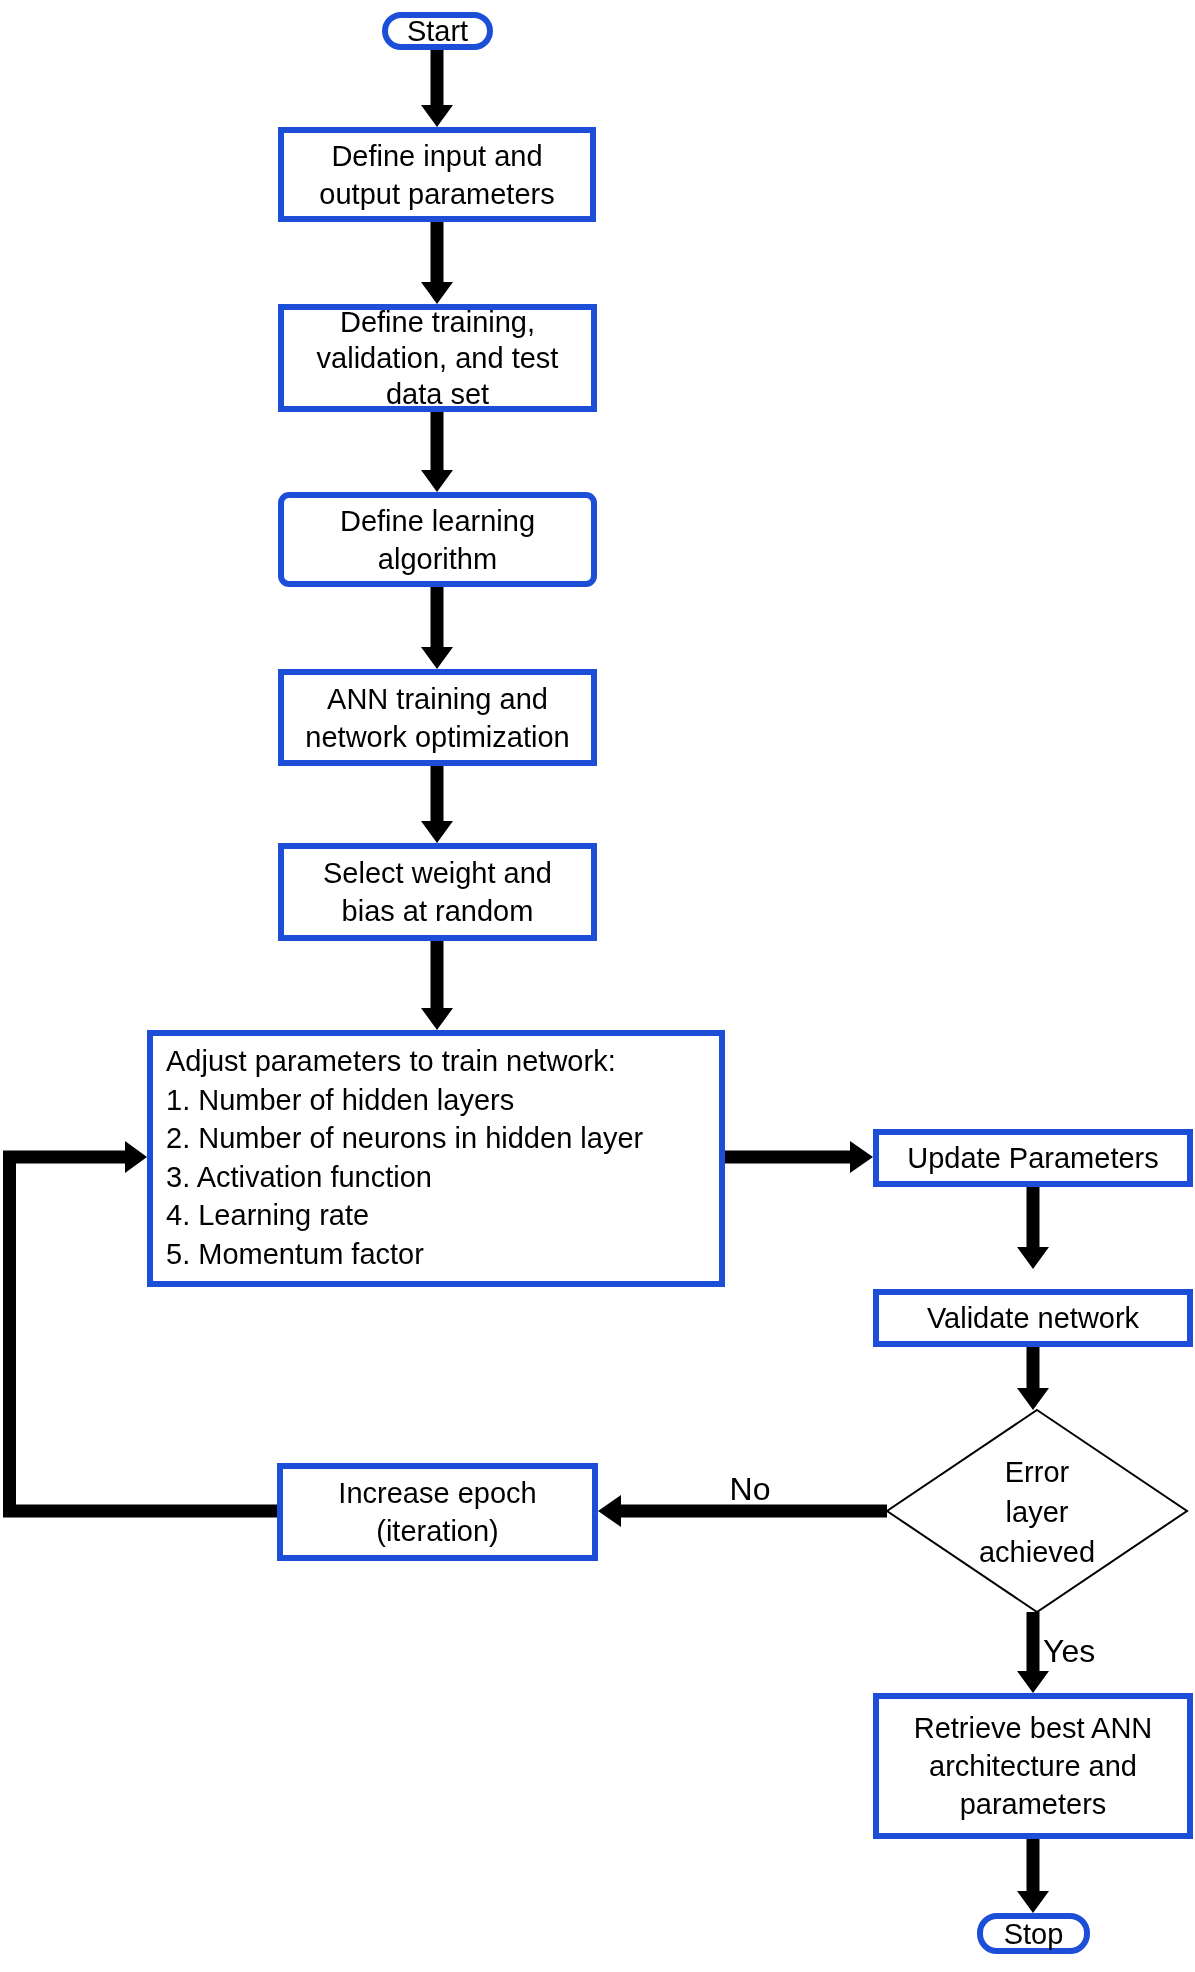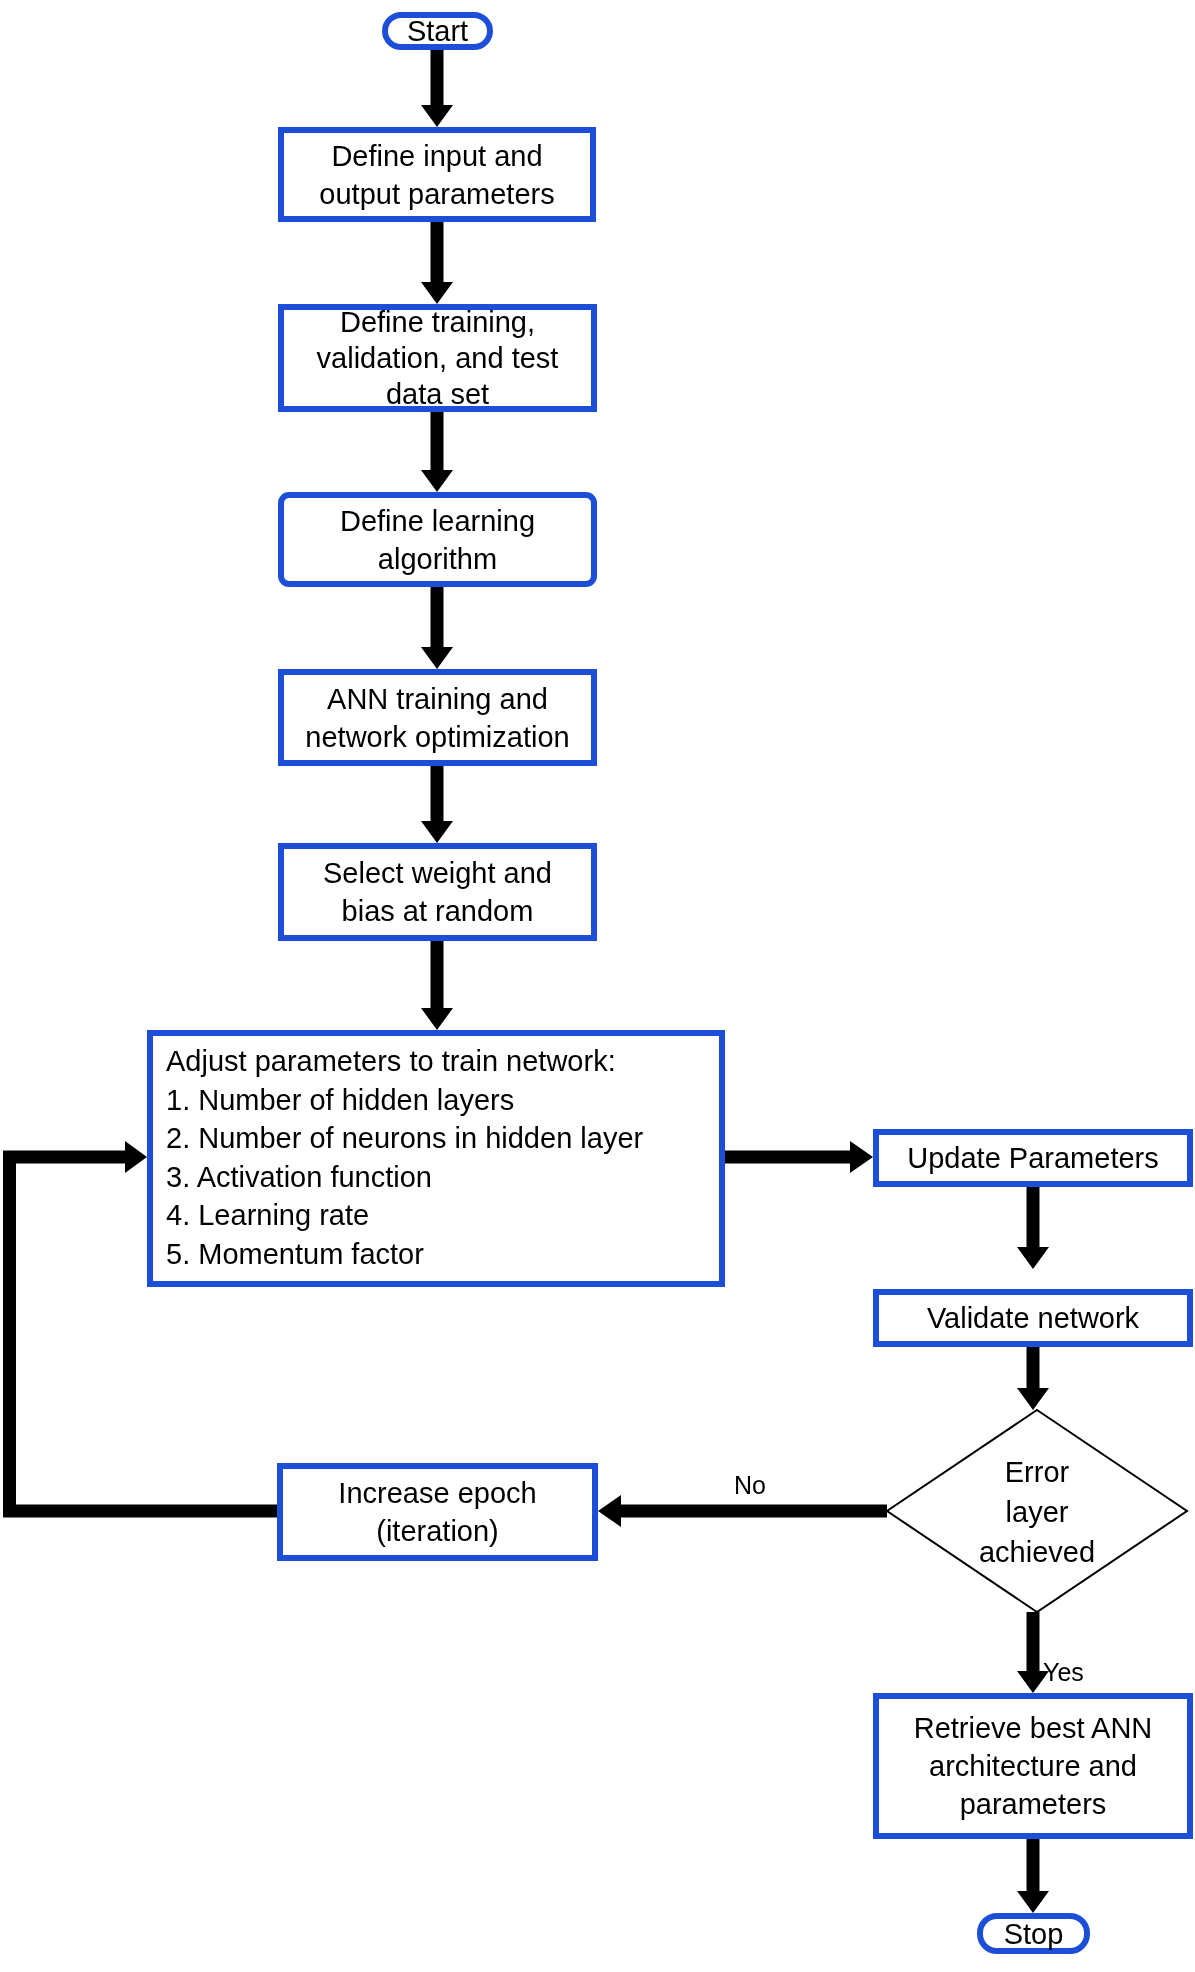--- a/index.html
+++ b/index.html
@@ -29,42 +29,42 @@
     line-height: 38px;
     z-index: 1;
   }
   .oval { border-radius: 20px; }
   .plain {
     background: transparent;
     border: none;
   }
   .edge-label {
     position: absolute;
-    font-size: 25px;
+    font-size: 32px;
     z-index: 2;
   }
   #start           { left: 382px; top: 12px;   width: 111px; height: 38px; }
   #define-io       { left: 278px; top: 127px;  width: 318px; height: 95px; }
   #define-data     { left: 278px; top: 304px;  width: 319px; height: 108px; line-height: 36px; }
   #define-algo     { left: 278px; top: 492px;  width: 319px; height: 95px; border-radius: 11px; }
   #ann-training    { left: 278px; top: 669px;  width: 319px; height: 97px; }
   #select-weight   { left: 278px; top: 843px;  width: 319px; height: 98px; }
   #adjust-params   {
     left: 147px; top: 1030px; width: 578px; height: 257px;
     align-items: flex-start; justify-content: flex-start;
     text-align: left; padding: 6px 8px 0 13px; line-height: 38.5px;
   }
   #update-params   { left: 873px; top: 1129px; width: 320px; height: 58px; }
   #validate-network{ left: 873px; top: 1269px; width: 320px; height: 58px; margin-top: 20px; }
   #decision-text   { left: 937px; top: 1452px; width: 200px; height: 120px; line-height: 40px; }
   #increase-epoch  { left: 277px; top: 1463px; width: 321px; height: 98px; }
   #retrieve-best   { left: 873px; top: 1693px; width: 320px; height: 146px; }
   #stop            { left: 977px; top: 1913px; width: 113px; height: 41px; }
   #label-no        { left: 710px; top: 1471px; width: 80px; text-align: center; }
-  #label-yes       { left: 1043px; top: 1633px; width: 80px; text-align: left; margin-top: 25px; }
+  #label-yes       { left: 1043px; top: 1633px; width: 80px; text-align: left; }
 </style>
 </head>
 <body>
 
 <svg id="connector-layer" viewBox="0 0 1195 1972" xmlns="http://www.w3.org/2000/svg">
 
   <path d="M437 48 L437 107" stroke="#000" stroke-width="13"></path>
   <polygon points="421,105 453,105 437,127" fill="#000"></polygon>
 
   <path d="M437 221 L437 284" stroke="#000" stroke-width="13"></path>

